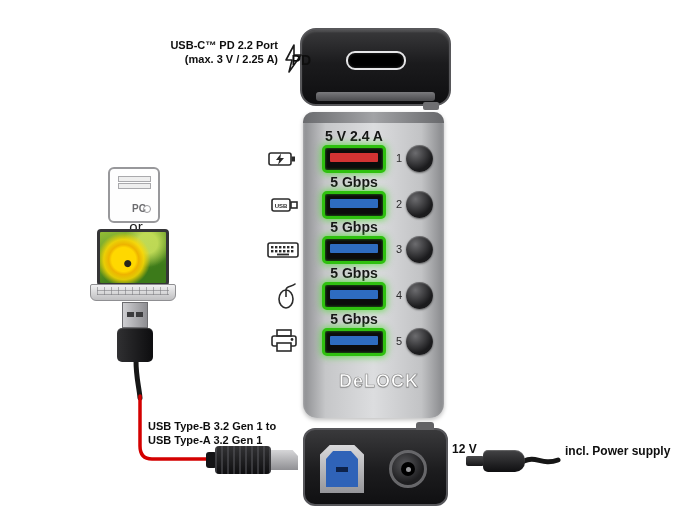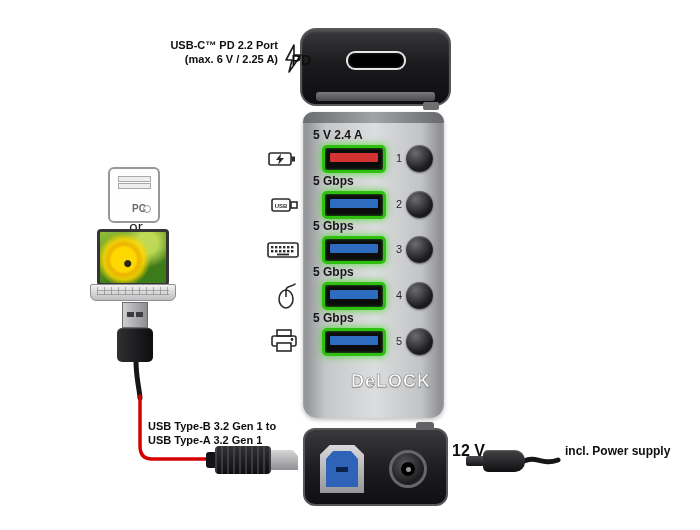--- a/index.html
+++ b/index.html
@@ -29,35 +29,35 @@
   .hub{position:absolute;left:303px;top:112px;width:141px;height:306px;z-index:2;
     border-radius:10px 10px 14px 14px;
     background:linear-gradient(90deg,#8c8d90 0%,#c6c7c9 16%,#dcdddf 50%,#c2c3c5 84%,#86878a 100%);
     box-shadow:inset 0 2px 3px rgba(255,255,255,.55), 0 2px 4px rgba(0,0,0,.25);}
   .hub::before{content:"";position:absolute;left:0;right:0;top:0;height:11px;
     border-radius:10px 10px 0 0;
     background:linear-gradient(90deg,#6a6b6e,#a2a3a6 50%,#67686b);}
 
   .port-group{position:absolute;left:0;width:100%;height:0;z-index:3;}
   .pg1{top:145px;} .pg2{top:191px;} .pg3{top:236px;} .pg4{top:282px;} .pg5{top:328px;}
-  .port-label{position:absolute;left:313px;top:-17px;width:82px;
-    font-size:12px;font-weight:bold;color:#151515;}
+  .port-label{position:absolute;left:313px;top:-17px;width:82px;text-align:center;
+    font-size:14px;font-weight:bold;color:#151515;}
   .port{position:absolute;left:322px;top:0;width:64px;height:28px;box-sizing:border-box;
     border:3px solid #2fc00f;border-radius:5px;background:#0c0c0c;
     box-shadow:0 0 7px 1px rgba(70,220,40,.75), inset 0 0 3px rgba(70,220,40,.55);}
   .tongue{position:absolute;left:5px;right:5px;top:5px;height:9px;border-radius:1px;}
   .port-num{position:absolute;left:392px;top:7px;width:14px;text-align:center;
     font-size:11px;color:#2c2c2c;}
   .port-button{position:absolute;left:406px;top:0;width:27px;height:27px;border-radius:50%;
     background:radial-gradient(circle at 35% 30%,#6c6c6f,#1b1b1d 65%);
     box-shadow:0 1px 2px rgba(0,0,0,.5), inset 0 1px 1px rgba(255,255,255,.25);}
 
   .brand{position:absolute;left:303px;top:371px;width:152px;z-index:4;text-align:center;
     font-size:18px;font-weight:bold;letter-spacing:1px;color:#fff;
-    -webkit-text-stroke:.6px #8a8a8a;text-shadow:0 1px 1px rgba(0,0,0,.25);padding-left:12px;}
+    -webkit-text-stroke:.6px #8a8a8a;text-shadow:0 1px 1px rgba(0,0,0,.25);}
 
   
   .dev-icon{position:absolute;z-index:2;}
 
   
   .pc-tower{position:absolute;left:108px;top:167px;width:52px;height:56px;z-index:2;
     border:2px solid #98989b;border-radius:6px;background:#fefefe;box-sizing:border-box;}
   .pc-slot{position:absolute;left:8px;width:31px;height:4px;border:1px solid #a9a9ac;background:#eee;}
   .pc-slot.s1{top:7px;} .pc-slot.s2{top:14px;}
   .pc-text{position:absolute;left:22px;bottom:7px;font-size:10px;font-weight:bold;color:#6b6b6e;}
@@ -101,21 +101,21 @@
     clip-path:polygon(22% 0,78% 0,100% 20%,100% 100%,0 100%,0 20%);}
   .usbb-inner{position:absolute;left:6px;right:6px;top:6px;bottom:6px;background:#2f63b8;
     clip-path:polygon(22% 0,78% 0,100% 22%,100% 100%,0 100%,0 22%);}
   .usbb-contact{position:absolute;left:10px;right:10px;top:16px;height:5px;background:#0d224a;}
   .dc-jack{position:absolute;left:84px;top:20px;width:38px;height:38px;border-radius:50%;
     border:3px solid #67676a;box-sizing:border-box;
     background:radial-gradient(circle at 40% 35%,#565659,#1e1e20 65%);}
   .dc-hole{position:absolute;left:9px;top:9px;width:14px;height:14px;border-radius:50%;background:#000;}
   .dc-pin{position:absolute;left:4.5px;top:4.5px;width:5px;height:5px;border-radius:50%;background:#9a9a9d;}
 
-  .v12-label{position:absolute;left:452px;top:442px;z-index:2;font-size:16px;font-weight:bold;color:#0e0e0e;}
+  .v12-label{position:absolute;left:452px;top:442px;z-index:2;font-size:12px;font-weight:bold;color:#0e0e0e;}
   .psu-label{position:absolute;left:565px;top:444px;z-index:2;font-size:12px;font-weight:bold;color:#0e0e0e;}
 
   
   .dc-tip{position:absolute;left:466px;top:456px;width:18px;height:10px;z-index:3;
     background:linear-gradient(180deg,#4a4a4c,#161618);border-radius:2px;}
   .dc-body{position:absolute;left:483px;top:450px;width:42px;height:22px;z-index:3;
     border-radius:5px 10px 10px 5px;background:linear-gradient(180deg,#434345,#0f0f11);
     box-shadow:inset 0 1px 1px rgba(255,255,255,.2);}
 
   
@@ -141,21 +141,21 @@
   </svg>
 
   <div class="top-device">
     <div class="usbc-port"></div>
     <div class="top-front"></div>
     <div class="top-nub"></div>
   </div>
 
   <div class="top-label">
     <div>USB-C™ PD 2.2 Port</div>
-    <div>(max. 6 V / 2.25 A)</div>
+    <div>(max. 3 V / 2.25 A)</div>
   </div>
 
   <div class="pd-wrap">
     <svg width="26" height="32" viewBox="0 0 26 32">
       <polygon points="12,1 4,16 10,16 7,28 19,11 12,11" fill="#fff" stroke="#1a1a1a" stroke-width="1.6" stroke-linejoin="round"></polygon>
     </svg>
     <span class="pd-text">PD</span>
   </div>
 
   <div class="hub"></div>

